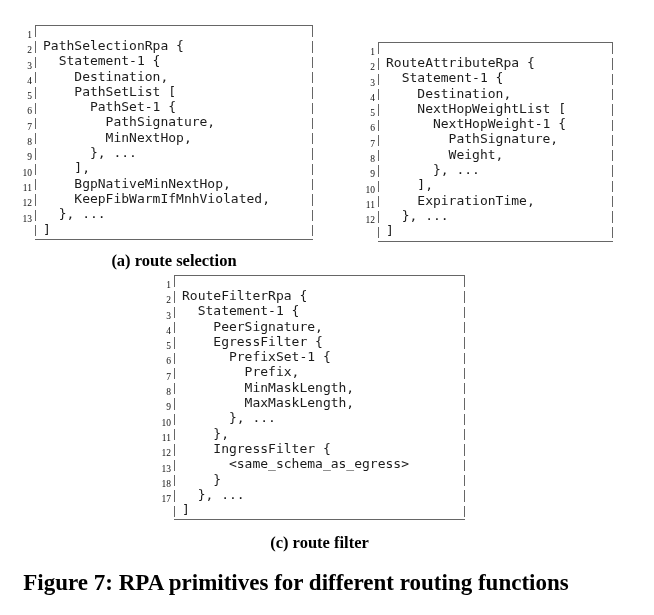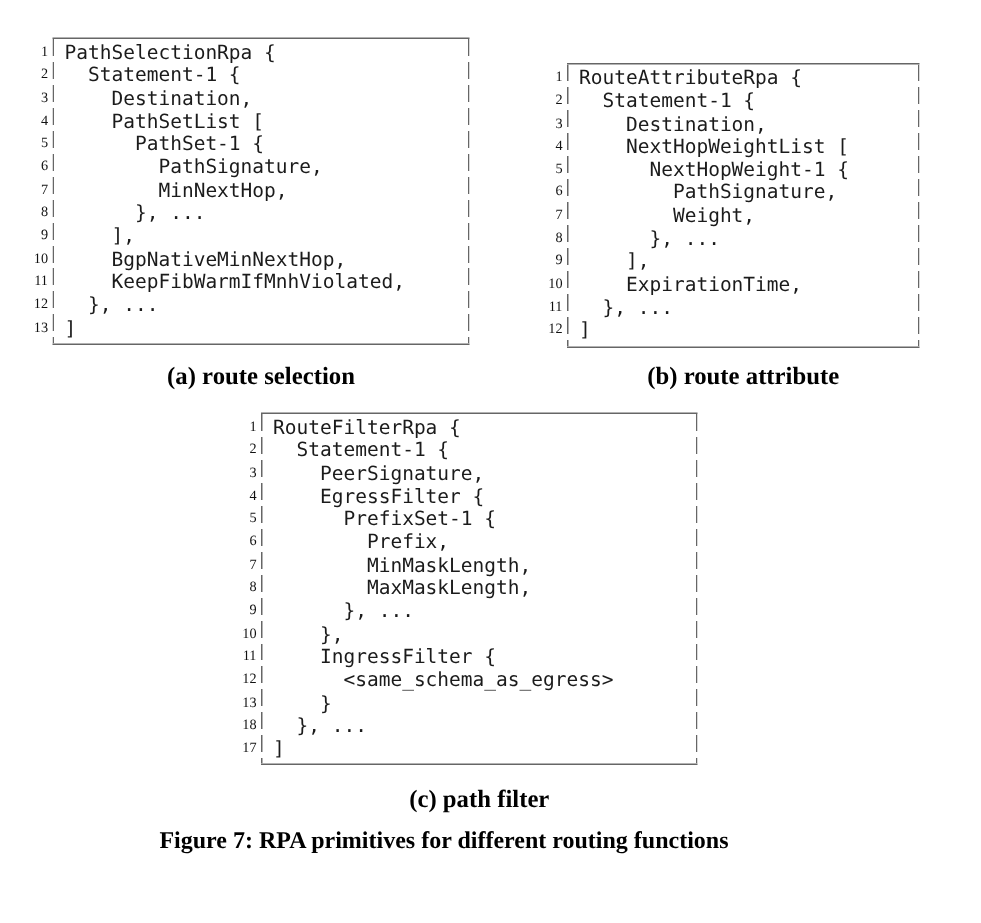--- a/index.html
+++ b/index.html
@@ -39,21 +39,21 @@
   .gutter .num {
     height: 15.3px;
     line-height: 15.3px;
   }
 
   .codebox {
     position: relative;
     box-sizing: border-box;
     border-top: 1px solid #666666;
     border-bottom: 1px solid #666666;
-    padding: 2px 6px 2px 8px;
+    padding: 12px 6px 2px 8px;
     font-family: "DejaVu Sans Mono", monospace;
     font-size: 13px;
     color: #1b1b1b;
     white-space: pre;
     overflow: hidden;
   }
   
   .codebox::before, .codebox::after {
     content: "";
     position: absolute;
@@ -86,25 +86,25 @@
     color: #000000;
     font-family: "Liberation Serif", serif;
   }
   .subfig-a figcaption { width: 278px; margin-top: 11px; }
   .subfig-b figcaption { width: 235px; margin-top: 9px;  }
   .subfig-c figcaption { width: 291px; margin-top: 13px; }
 
   .figure-caption {
     position: absolute;
     left: 0;
-    top: 552px;
+    top: 570px;
     width: 592px;
     text-align: center;
     font-weight: bold;
-    font-size: 16px;
+    font-size: 23px;
     color: #000000;
     font-family: "Liberation Serif", serif;
   }
 </style>
 </head>
 <body>
 
 <div class="page">
 
   <figure class="subfig subfig-a">
@@ -140,21 +140,20 @@
           <div class="num">6</div>
           <div class="num">7</div>
           <div class="num">8</div>
           <div class="num">9</div>
           <div class="num">10</div>
           <div class="num">11</div>
           <div class="num">12</div>
         </div>
       <div class="codebox box-b"><div class="codeline">RouteAttributeRpa {</div><div class="codeline">  Statement-1 {</div><div class="codeline">    Destination,</div><div class="codeline">    NextHopWeightList [</div><div class="codeline">      NextHopWeight-1 {</div><div class="codeline">        PathSignature,</div><div class="codeline">        Weight,</div><div class="codeline">      }, ...</div><div class="codeline">    ],</div><div class="codeline">    ExpirationTime,</div><div class="codeline">  }, ...</div><div class="codeline">]</div></div>
     </div>
-    <figcaption class="subcaption">(b) route attribute</figcaption>
   </figure>
 
   <figure class="subfig subfig-c">
     <div class="listing">
       <div class="gutter">
           <div class="num">1</div>
           <div class="num">2</div>
           <div class="num">3</div>
           <div class="num">4</div>
           <div class="num">5</div>
@@ -164,18 +163,18 @@
           <div class="num">9</div>
           <div class="num">10</div>
           <div class="num">11</div>
           <div class="num">12</div>
           <div class="num">13</div>
           <div class="num">18</div>
           <div class="num">17</div>
         </div>
       <div class="codebox box-c"><div class="codeline">RouteFilterRpa {</div><div class="codeline">  Statement-1 {</div><div class="codeline">    PeerSignature,</div><div class="codeline">    EgressFilter {</div><div class="codeline">      PrefixSet-1 {</div><div class="codeline">        Prefix,</div><div class="codeline">        MinMaskLength,</div><div class="codeline">        MaxMaskLength,</div><div class="codeline">      }, ...</div><div class="codeline">    },</div><div class="codeline">    IngressFilter {</div><div class="codeline">      &lt;same_schema_as_egress&gt;</div><div class="codeline">    }</div><div class="codeline">  }, ...</div><div class="codeline">]</div></div>
     </div>
-    <figcaption class="subcaption">(c) path filter</figcaption>
+    <figcaption class="subcaption">(c) route filter</figcaption>
   </figure>
 
   <div class="figure-caption">Figure 7: RPA primitives for different routing functions</div>
 
 </div>
 
 </body></html>

